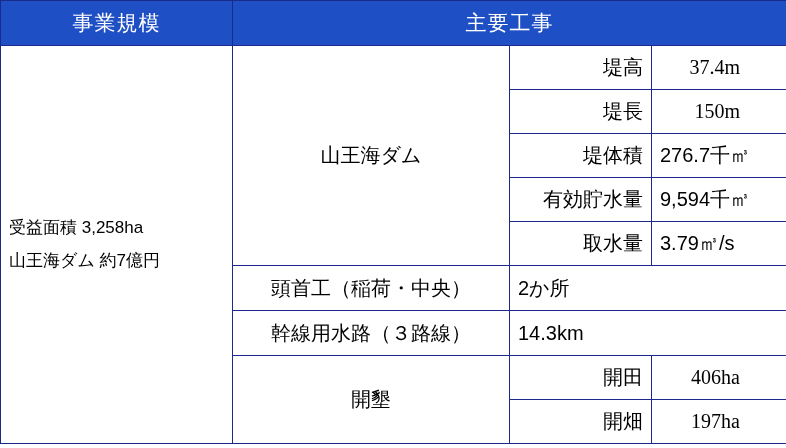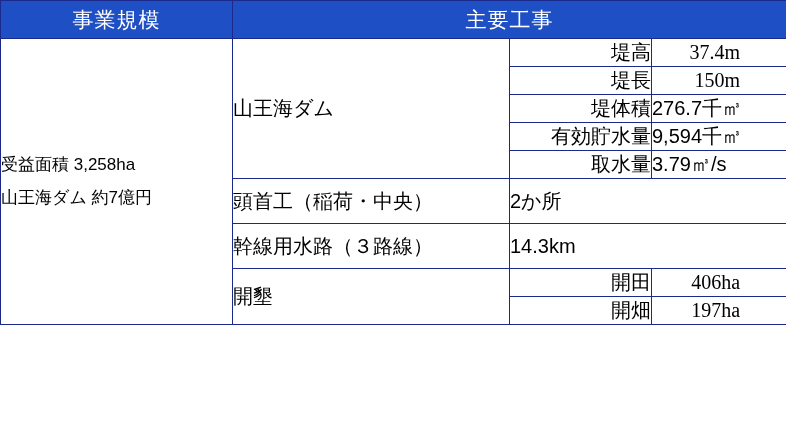--- a/index.html
+++ b/index.html
@@ -21,21 +21,21 @@
     height: 448px;
   }
   table.main {
     border-collapse: collapse;
     table-layout: fixed;
     width: 786px;
     margin: 0;
   }
   table.main td, table.main th {
     border: 1px solid #1b2a8a;
-    padding: 0;
+    padding: 8px;
     vertical-align: middle;
     font-weight: normal;
     margin-top: 8px;
   }
   .hdr {
     background: #1f4fc4;
     color: #ffffff;
     text-align: center;
     font-size: 21px;
     font-weight: bold;
@@ -46,21 +46,21 @@
     text-align: left;
     font-size: 17px;
     padding-left: 8px;
     line-height: 1.9;
     vertical-align: middle;
   }
   .scale-cell .line { white-space: nowrap; }
   .work-name {
     font-size: 20px;
     padding-left: 14px;
-    text-align: left;
+    text-align: center;
     height: 45px;
     white-space: nowrap;
   }
   .sub-label {
     font-size: 20px;
     padding-left: 14px;
     text-align: right;
     white-space: nowrap;
   }
   .sub-value {

